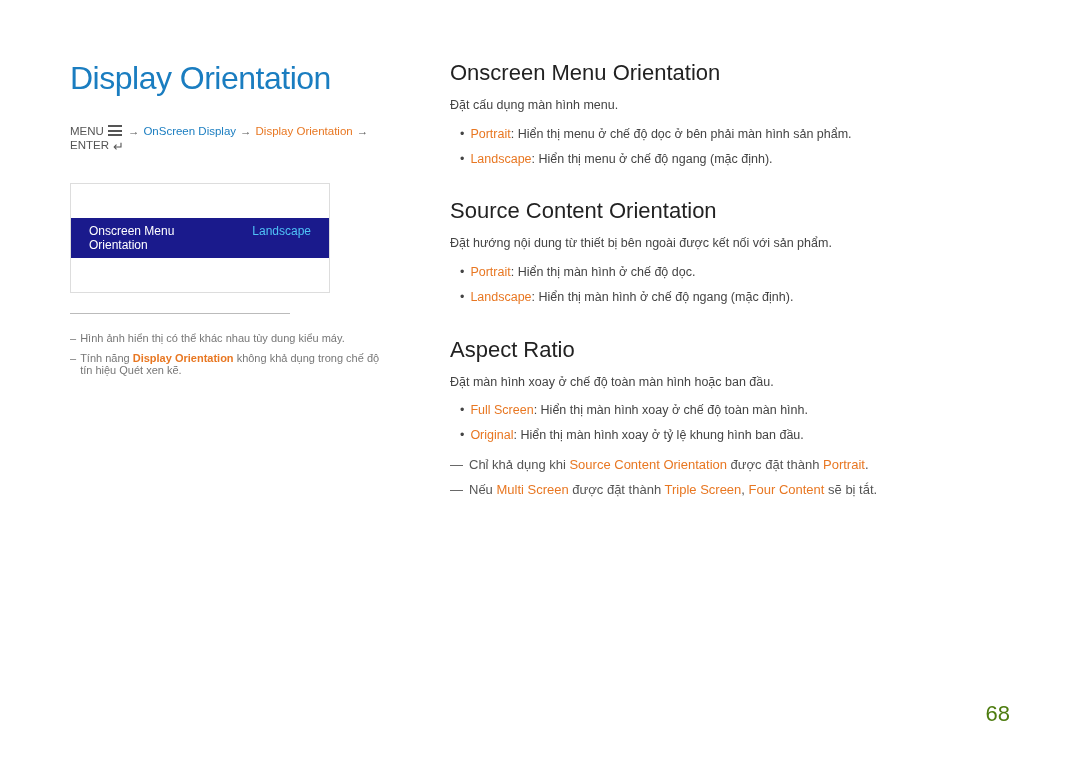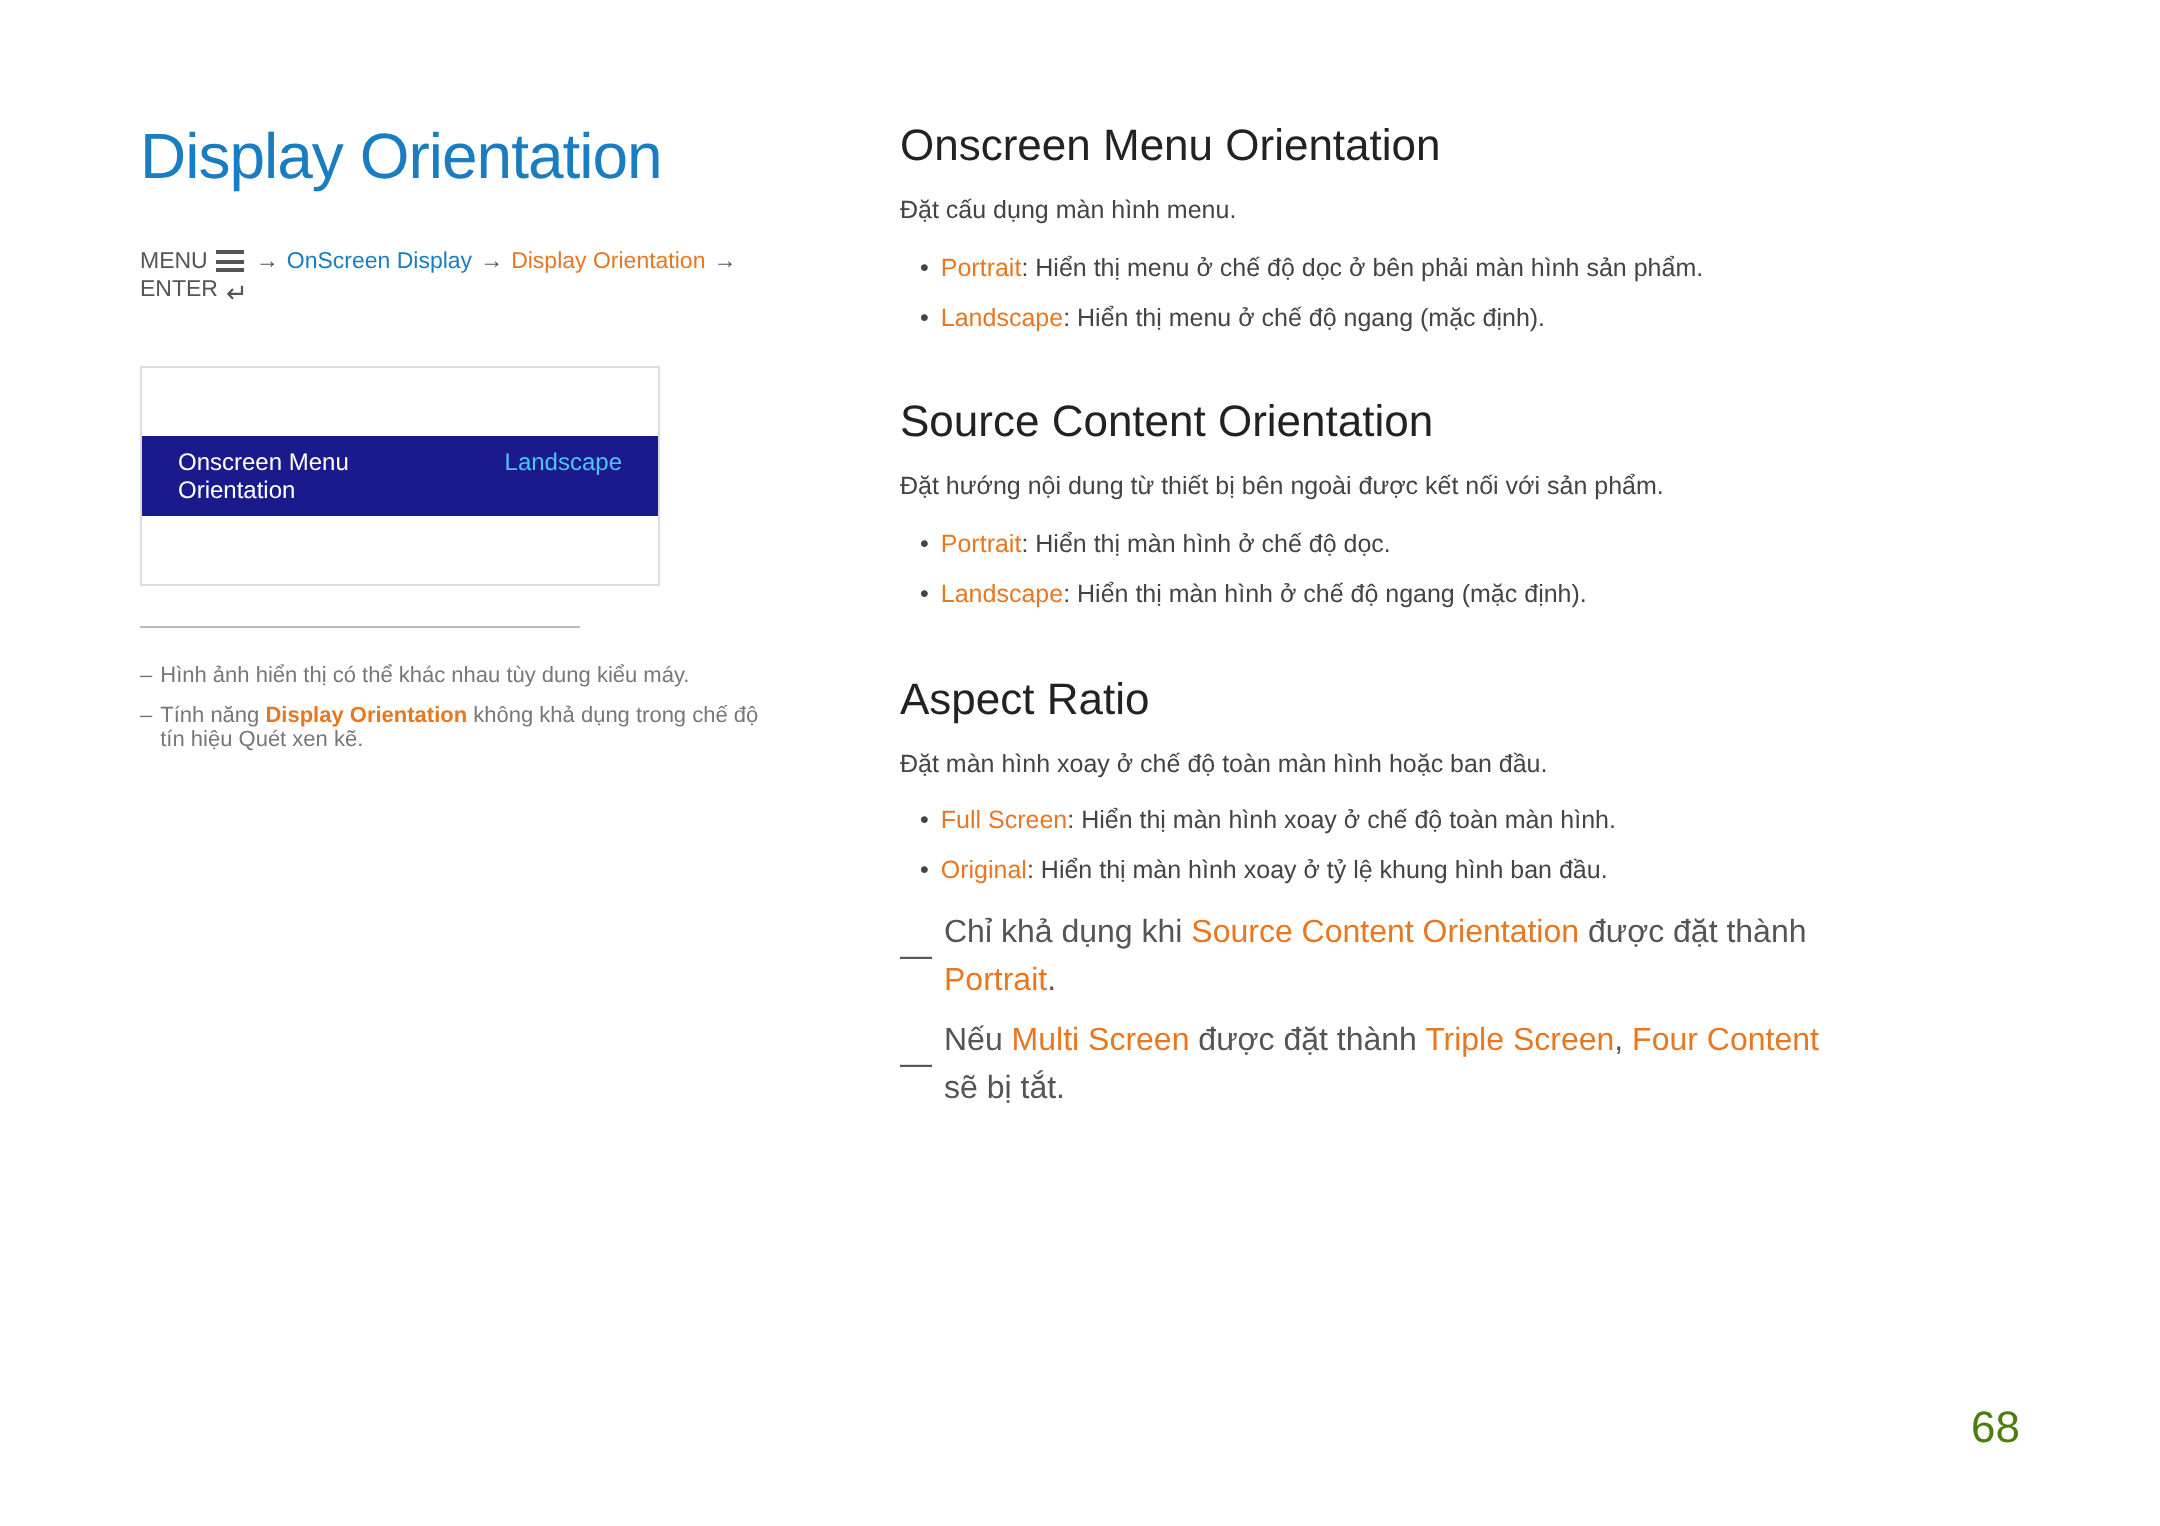--- a/index.html
+++ b/index.html
@@ -211,25 +211,25 @@
     .orange {
       color: #e87722;
     }
 
     .note-block {
       margin-top: 10px;
       margin-left: 0;
     }
 
     .note-block-item {
-      font-size: 16px;
+      font-size: 13px;
       color: #555;
       margin-bottom: 6px;
       display: flex;
-      align-items: center;
+      align-items: flex-end;
       gap: 6px;
       line-height: 1.5;
     }
 
     .note-block-item::before {
       content: '―';
       flex-shrink: 0;
       color: #555;
     }
 

